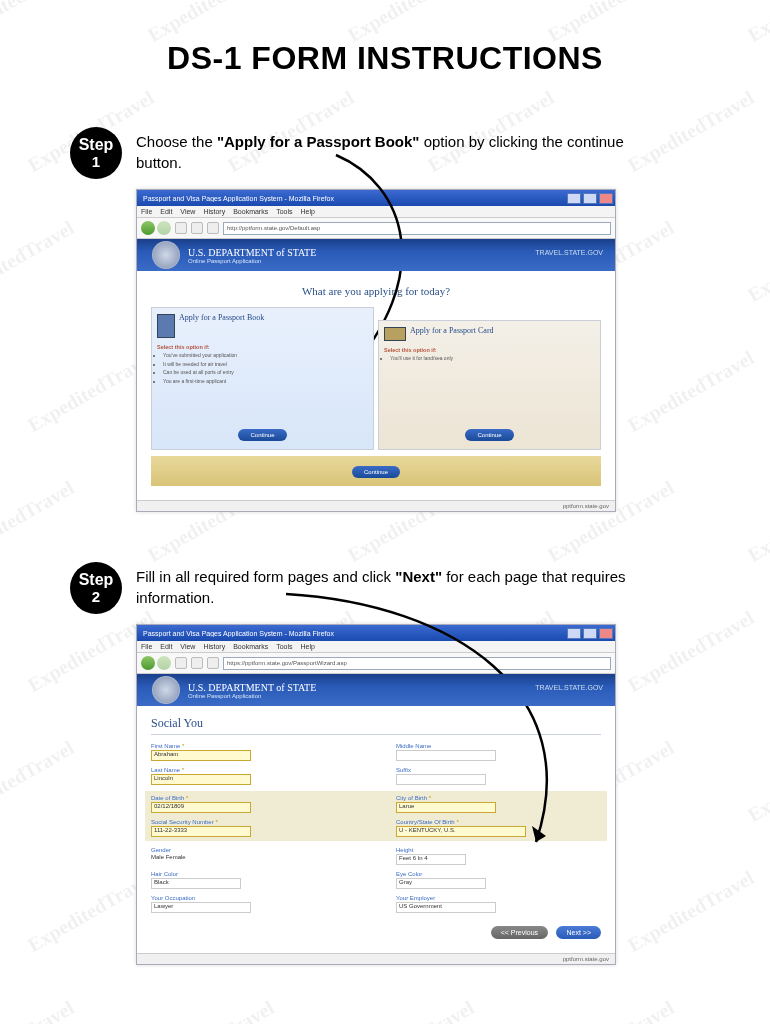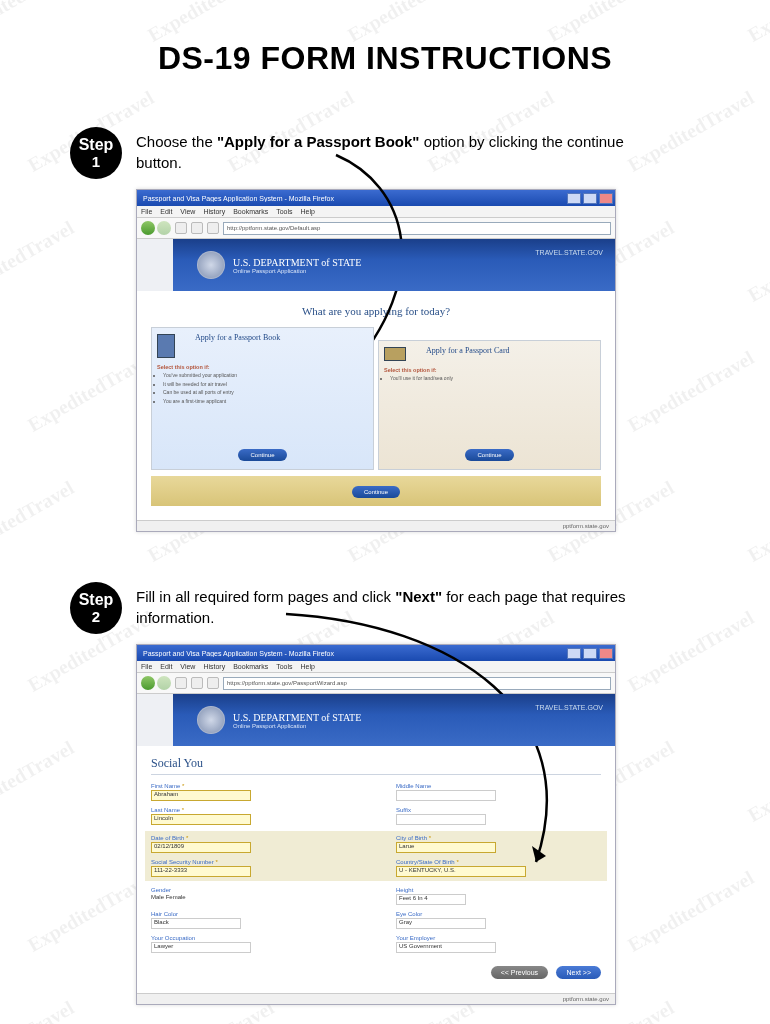--- a/index.html
+++ b/index.html
@@ -55,40 +55,39 @@
   .tb-btn { width: 14px; height: 11px; background: #cdd9f5; border: 1px solid #5577bb; }
   .tb-title { flex: 1; color: #fff; font-size: 7px; padding-left: 4px; overflow: hidden; white-space: nowrap; }
   .menubar { background: #f4f4f4; border-bottom: 1px solid #ccc; padding: 2px 4px; font-size: 7px; color: #333; display: flex; gap: 8px; }
   .addrbar { background: #f8f8f8; border-bottom: 1px solid #ccc; padding: 3px 4px; display: flex; align-items: center; gap: 4px; }
   .addr-nav { display: flex; gap: 2px; }
   .nav-btn { width: 14px; height: 14px; border-radius: 50%; background: linear-gradient(#8fc767,#4a9a2e); }
   .nav-btn.sq { border-radius: 2px; width: 12px; height: 12px; background: #eee; border:1px solid #bbb; }
   .addr-input { flex: 1; height: 13px; background: #fff; border: 1px solid #9ab; font-size: 6px; padding: 0 3px; color: #555; display:flex; align-items:center; overflow:hidden; white-space:nowrap;}
   .banner {
     background: linear-gradient(#1a3f8a 0%, #2a5bb8 40%, #3a6bc6 100%);
-    height: 52px; position: relative; display: flex; align-items: center; padding: 0 24px;
+    height: 32px; position: relative; display: flex; align-items: center; padding: 0 15px;
     color: #fff;
-    margin-left: 36px;
   }
   .seal { width: 28px; height: 28px; border-radius: 50%; background: radial-gradient(#d0d8e8,#8090b0); margin-right: 8px; border:1px solid #fff3; }
   .dept-name { font-family: Georgia, serif; font-size: 10px; }
   .dept-sub { font-size: 6px; display: block; color: #d8e4f8; }
   .banner-right { position: absolute; right: 12px; top: 10px; font-size: 7px; color: #cde; text-align: right; }
   .body-area { background: #fff; padding: 10px 14px 14px; }
   .prompt { text-align: center; font-family: Georgia, serif; color: #2a5088; font-size: 11px; margin: 4px 0 10px; }
   .cards-row { display: flex; gap: 4px; }
   .card {
     flex: 1; border: 1px solid #c8cfd8; padding: 6px 5px 8px;
     display: flex; flex-direction: column; font-size: 6px; min-height: 130px;
     position: relative;
   }
   .card.book { background: linear-gradient(#e8f0fc,#d8e6f9); }
   .card.cardc { background: linear-gradient(#f4f0e8,#ece4d4); margin-top: 13px; }
   .card.visa { background: linear-gradient(#eeeeee,#e2e2e2); }
-  .card-top { display: flex; gap: 20px; margin-bottom: 4px; }
+  .card-top { display: flex; gap: 4px; margin-bottom: 4px; }
   .card-thumb { width: 18px; height: 24px; background: #5a7ab0; border:1px solid #345; }
   .card.cardc .card-thumb { width: 22px; height: 14px; background:#b8a060; }
   .card.visa .card-thumb { background:#888; }
   .card-title { color: #234a88; font-family: Georgia, serif; font-size: 8px; line-height: 1.1; flex:1; }
   .card-sub { color: #b3553c; font-size: 5.5px; font-weight: bold; margin: 2px 0; }
   .card-bullets { color: #555; font-size: 5px; line-height: 1.3; padding-left: 6px; flex:1; }
   .card-bullets li { margin-bottom: 2px; }
   .ctn-btn {
     align-self: center; background: linear-gradient(#3a6bc6,#1a4a99); color: #fff;
     font-size: 6px; padding: 3px 12px; border-radius: 8px; border: none; margin-top: 4px;
@@ -156,21 +155,21 @@
     <div class="wm" style="left: 420px; top: 900px;">ExpeditedTravel</div>
     <div class="wm" style="left: 620px; top: 900px;">ExpeditedTravel</div>
     <div class="wm" style="left: -60px; top: 1030px;">ExpeditedTravel</div>
     <div class="wm" style="left: 140px; top: 1030px;">ExpeditedTravel</div>
     <div class="wm" style="left: 340px; top: 1030px;">ExpeditedTravel</div>
     <div class="wm" style="left: 540px; top: 1030px;">ExpeditedTravel</div>
     <div class="wm" style="left: 740px; top: 1030px;">ExpeditedTravel</div>
   </div>
 
 <div class="content">
-  <h1>DS-19 FORM INSTRUCTIONS</h1>
+  <h1>DS-1 FORM INSTRUCTIONS</h1>
 
   <div class="step-block">
     <div class="step-head">
       <div class="step-badge">
         <span class="lbl">Step</span>
         <span class="num">1</span>
       </div>
       <div class="step-text">
         <span>Choose the </span><b>"Apply for a Passport Book"</b><span> option by clicking the continue button.</span>
       </div>

